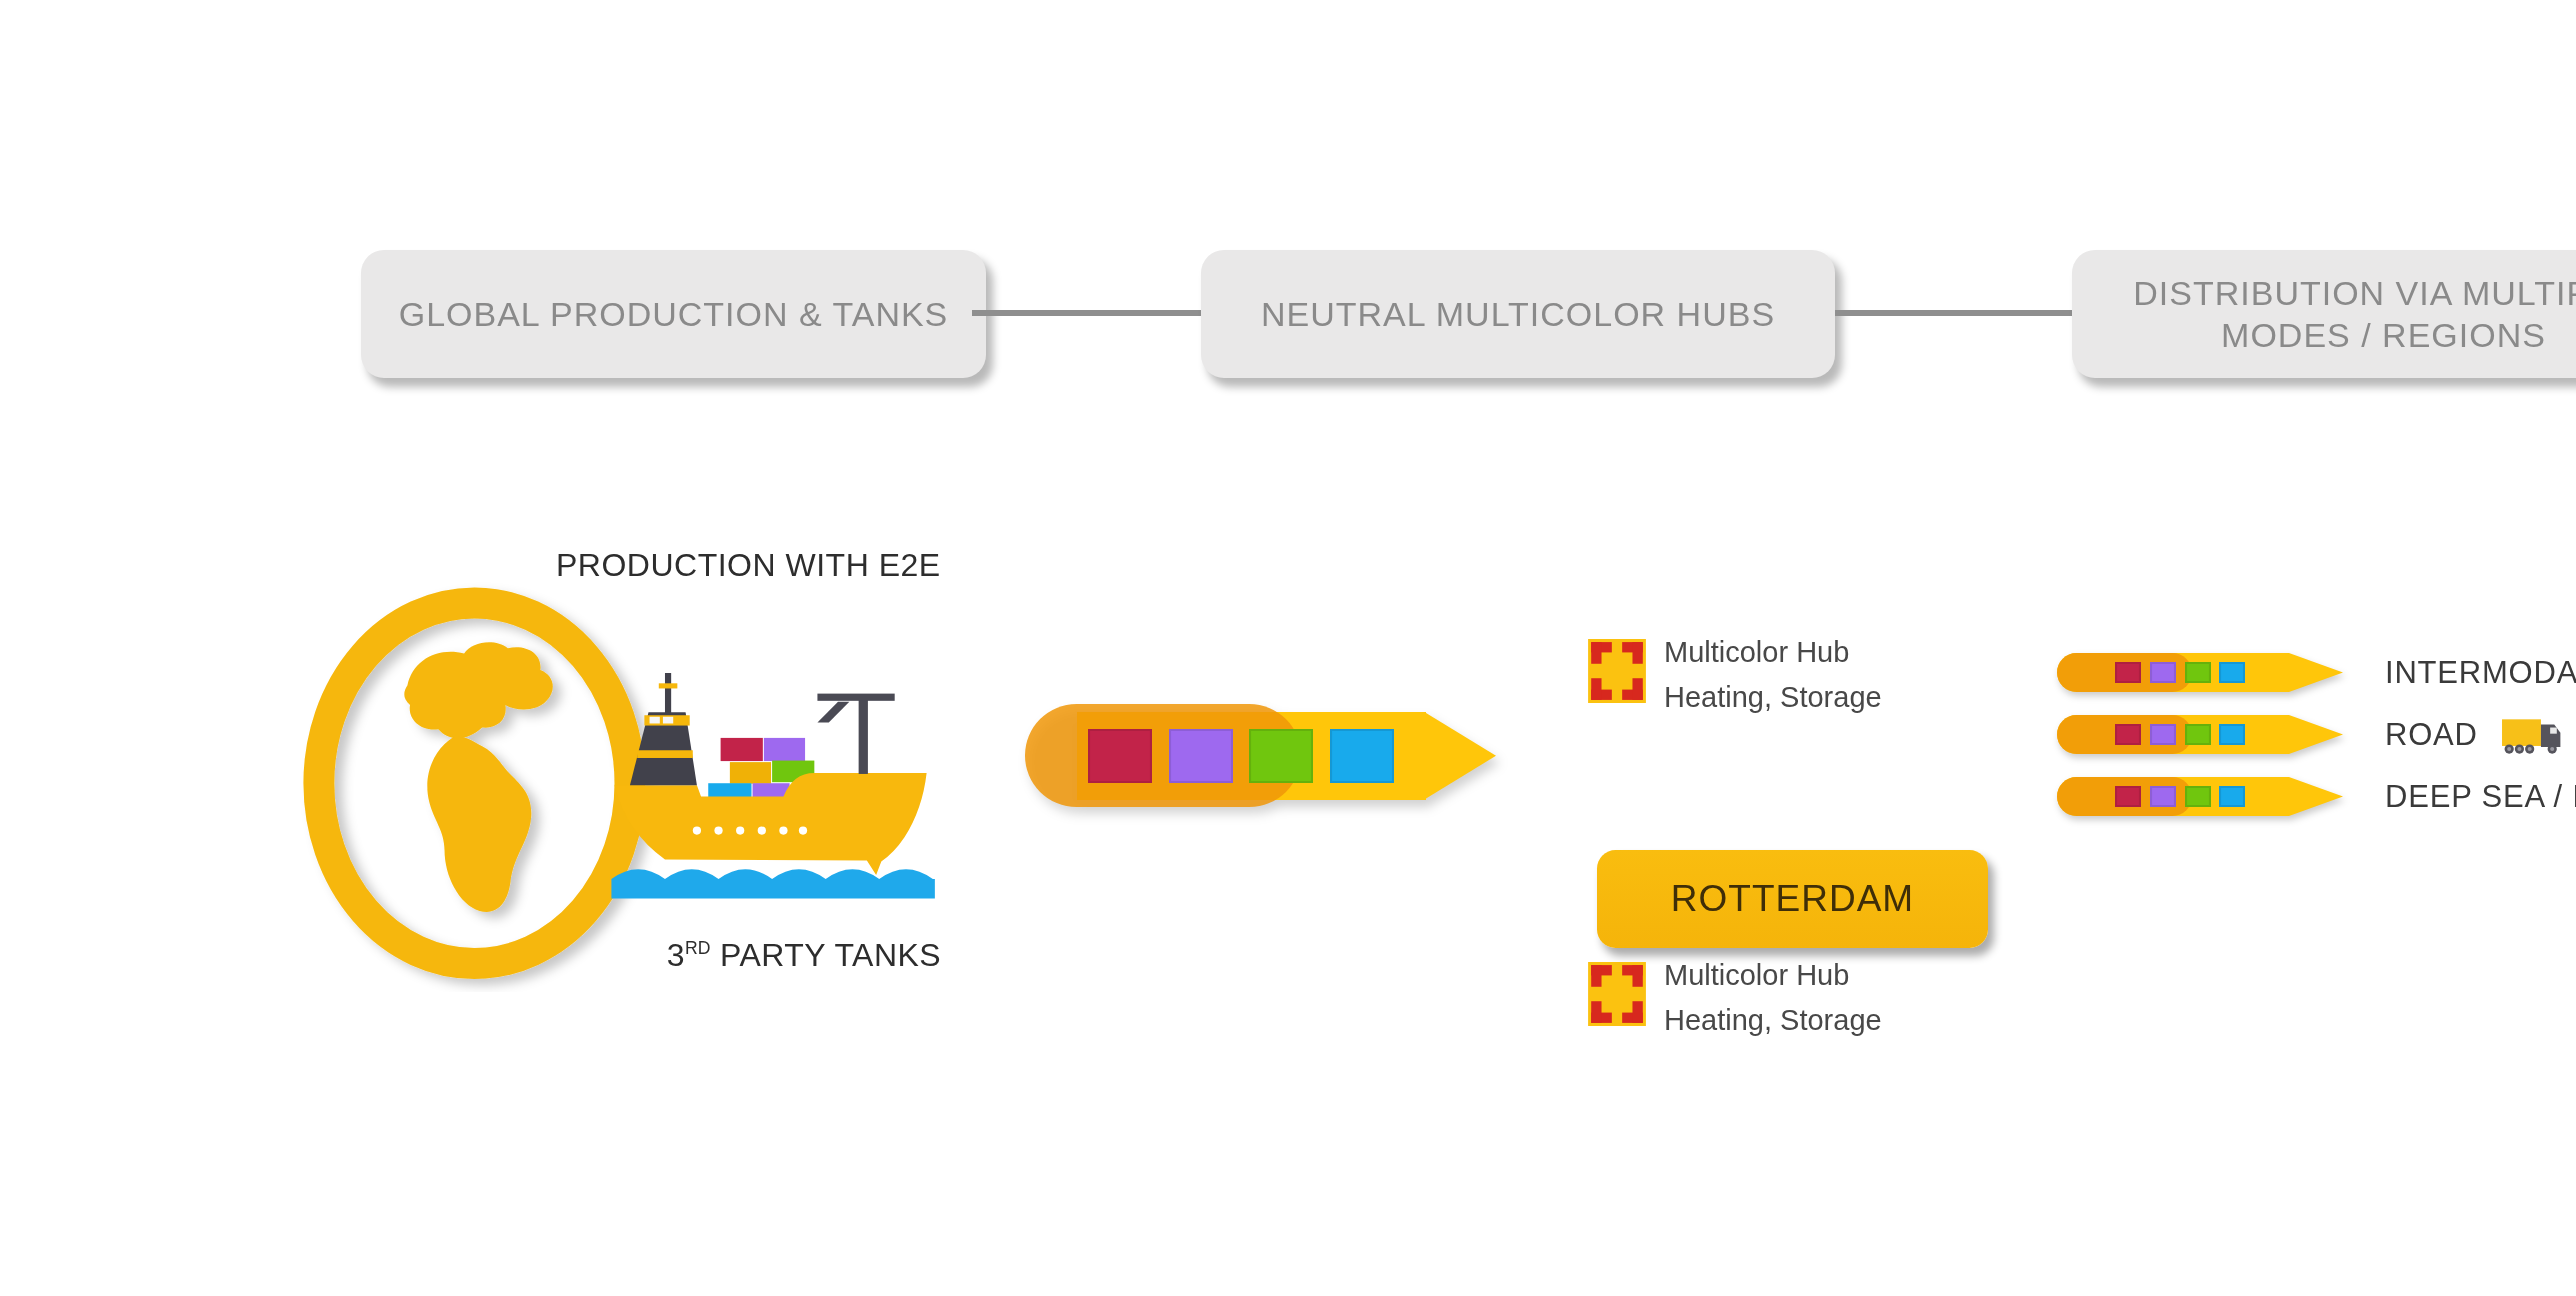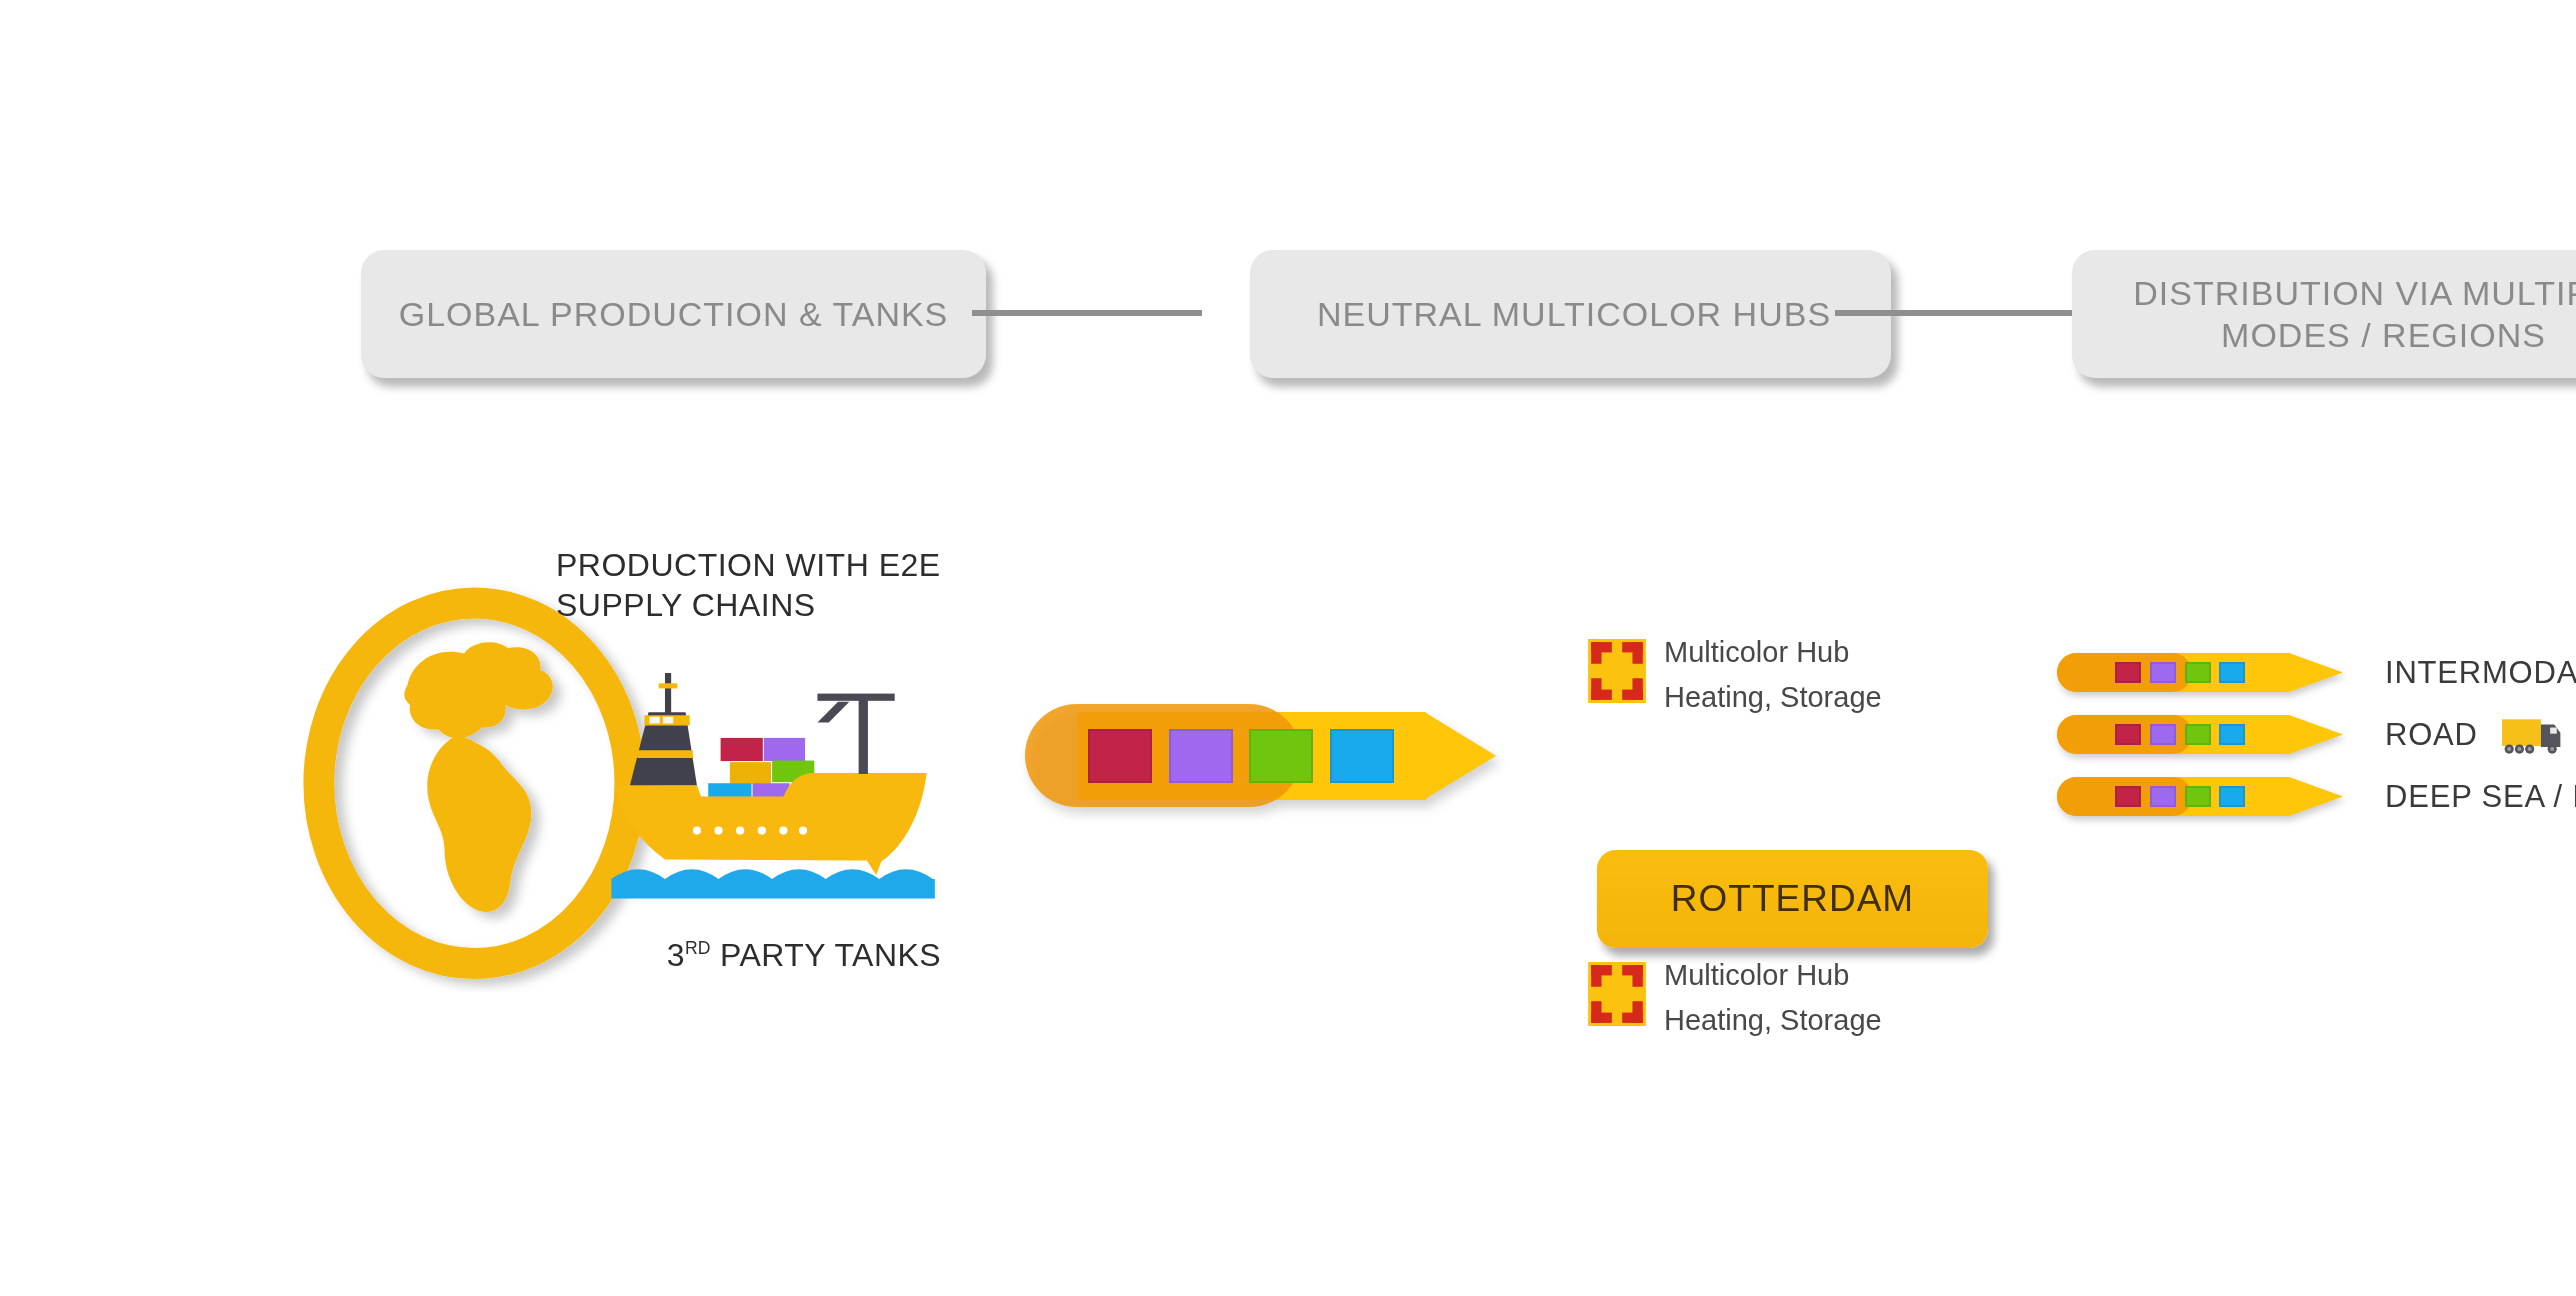--- a/index.html
+++ b/index.html
@@ -5,21 +5,21 @@
   html,body{margin:0;padding:0;background:#ffffff;}
   #canvas{position:relative;width:3091px;height:1297px;background:#ffffff;overflow:hidden;
           font-family:"Liberation Sans","DejaVu Sans",sans-serif;}
 
   
   .stage-box{position:absolute;top:250px;height:128px;background:#e9e8e8;border-radius:23px;
              box-shadow:6.2px 8.2px 8.2px rgba(0,0,0,0.28);
              display:flex;align-items:center;justify-content:center;text-align:center;}
   .stage-box .lbl{color:#8a8a8a;font-size:34px;letter-spacing:1px;line-height:42px;}
   #stage-1{left:361px;width:625px;}
-  #stage-2{left:1250px;width:634px;padding-left:7px;}
+  #stage-2{left:1201px;width:634px;}
   #stage-3{left:2072px;width:623px;}
   #stage-3 .lbl{width:556px;}
 
   .connector{position:absolute;top:310px;height:5.7px;background:#8f8f8f;}
   #connector-1{left:972px;width:230px;}
   #connector-2{left:1835px;width:238px;}
 
   
   #prod-caption{position:absolute;left:556px;top:545px;width:453px;
                 color:#2d2d2d;font-size:32px;line-height:40px;letter-spacing:0.5px;}
@@ -86,21 +86,20 @@
   <div class="stage-box" id="stage-2">
     <div class="lbl">NEUTRAL MULTICOLOR HUBS</div>
   </div>
   <div class="connector" id="connector-2"></div>
   <div class="stage-box" id="stage-3">
     <div class="lbl">DISTRIBUTION VIA MULTIPLE MODES / REGIONS</div>
   </div>
 
   <div id="prod-caption">
     <span>PRODUCTION WITH E2E</span>
-    <span>SUPPLY CHAINS</span>
   </div>
   <div id="tanks-caption"><span>3</span><sup>RD</sup><span> PARTY TANKS</span></div>
 
   <svg id="globe-ship" width="685" height="433" viewBox="560 1085 1330 840">
     <defs>
       <filter id="soft" x="-20%" y="-20%" width="150%" height="150%">
         <feDropShadow dx="16" dy="12" stdDeviation="10" flood-color="#000000" flood-opacity="0.22"></feDropShadow>
       </filter>
     </defs>
     <g filter="url(#soft)">

